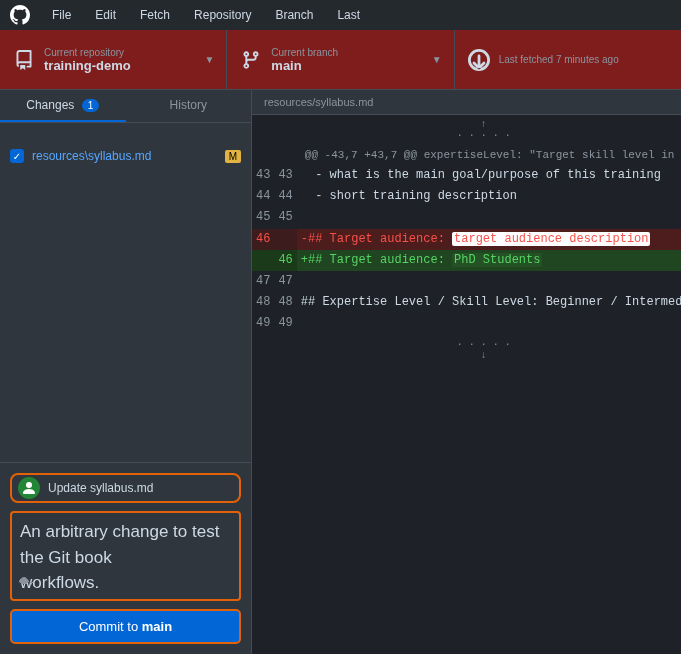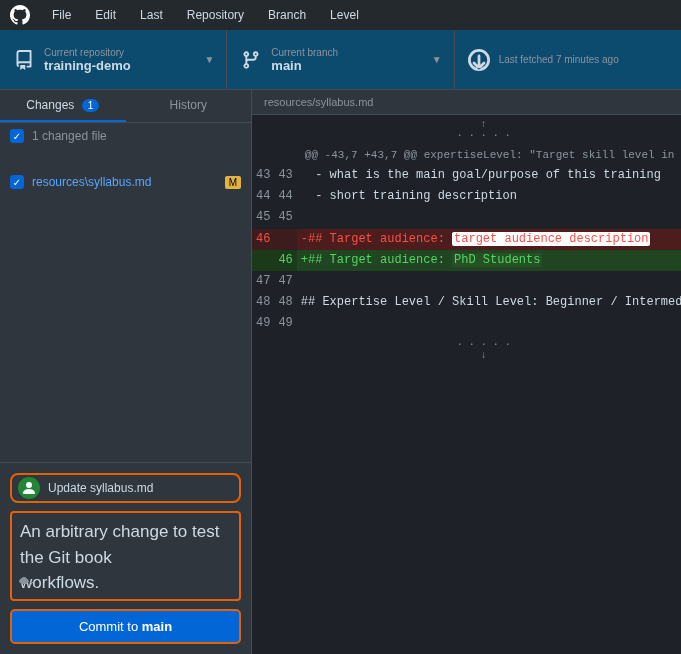--- a/index.html
+++ b/index.html
@@ -30,21 +30,21 @@
     .menu-item {
       color: #cdd9e5;
       font-size: 12px;
       cursor: pointer;
       padding: 2px 4px;
       text-align: center;
     }
 
     
     .toolbar {
-      background: #0c4a6e;
+      background: #7f1d1d;
       display: flex;
       height: 60px;
       border-bottom: 1px solid #444d56;
     }
     .toolbar-section {
       display: flex;
       align-items: center;
       padding: 0 12px;
       gap: 8px;
       flex: 1;
@@ -319,24 +319,24 @@
 <body>
 
 <div class="menu-bar">
   <span class="toolbar-icon">
     <svg class="logo" viewBox="0 0 16 16" fill="white" width="18" height="18">
       <path fill-rule="evenodd" d="M8 0C3.58 0 0 3.58 0 8c0 3.54 2.29 6.53 5.47 7.59.4.07.55-.17.55-.38 0-.19-.01-.82-.01-1.49-2.01.37-2.53-.49-2.69-.94-.09-.23-.48-.94-.82-1.13-.28-.15-.68-.52-.01-.53.63-.01 1.08.58 1.23.82.72 1.21 1.87.87 2.33.66.07-.52.28-.87.51-1.07-1.78-.2-3.64-.89-3.64-3.95 0-.87.31-1.59.82-2.15-.08-.2-.36-1.02.08-2.12 0 0 .67-.21 2.2.82.64-.18 1.32-.27 2-.27.68 0 1.36.09 2 .27 1.53-1.04 2.2-.82 2.2-.82.44 1.1.16 1.92.08 2.12.51.56.82 1.27.82 2.15 0 3.07-1.87 3.75-3.65 3.95.29.25.54.73.54 1.48 0 1.07-.01 1.93-.01 2.2 0 .21.15.46.55.38A8.013 8.013 0 0016 8c0-4.42-3.58-8-8-8z"></path>
     </svg>
   </span>
   <span class="menu-item">File</span>
   <span class="menu-item">Edit</span>
-  <span class="menu-item">Last</span>
+  <span class="menu-item">Fetch</span>
   <span class="menu-item">Repository</span>
   <span class="menu-item">Branch</span>
-  <span class="menu-item">Level</span>
+  <span class="menu-item">Last</span>
 </div>
 
 <div class="toolbar">
 
   <div class="toolbar-section">
     <div class="toolbar-icon">
       <svg width="20" height="20" viewBox="0 0 16 16" fill="#cdd9e5">
         <path fill-rule="evenodd" d="M2 2.5A2.5 2.5 0 014.5 0h8.75a.75.75 0 01.75.75v12.5a.75.75 0 01-.75.75h-2.5a.75.75 0 110-1.5h1.75v-2h-8a1 1 0 00-.714 1.7.75.75 0 01-1.072 1.05A2.495 2.495 0 012 11.5v-9zm10.5-1V9h-8c-.356 0-.694.074-1 .208V2.5a1 1 0 011-1h8zM5 12.25v3.25a.25.25 0 00.4.2l1.45-1.087a.25.25 0 01.3 0L8.6 15.7a.25.25 0 00.4-.2v-3.25a.25.25 0 00-.25-.25h-3.5a.25.25 0 00-.25.25z"></path>
       </svg>
     </div>
@@ -379,24 +379,20 @@
     <div class="tabs">
       <div class="tab active">
         <span>Changes</span>
         <span style="margin-left:4px; background:#0366d6; color:white; border-radius:10px; padding:1px 6px; font-size:10px;">1</span>
       </div>
       <div class="tab">
         <span>History</span>
       </div>
     </div>
 
-    <div class="file-list-header">
-      <div class="checkbox-blue"></div>
-      <span>1 changed file</span>
-    </div>
 
     <div class="file-item">
       <div class="checkbox-blue"></div>
       <span class="file-path">resources\syllabus.md</span>
       <span class="file-badge">M</span>
     </div>
 
     <div style="flex:1;"></div>
 
     <div class="commit-area">

